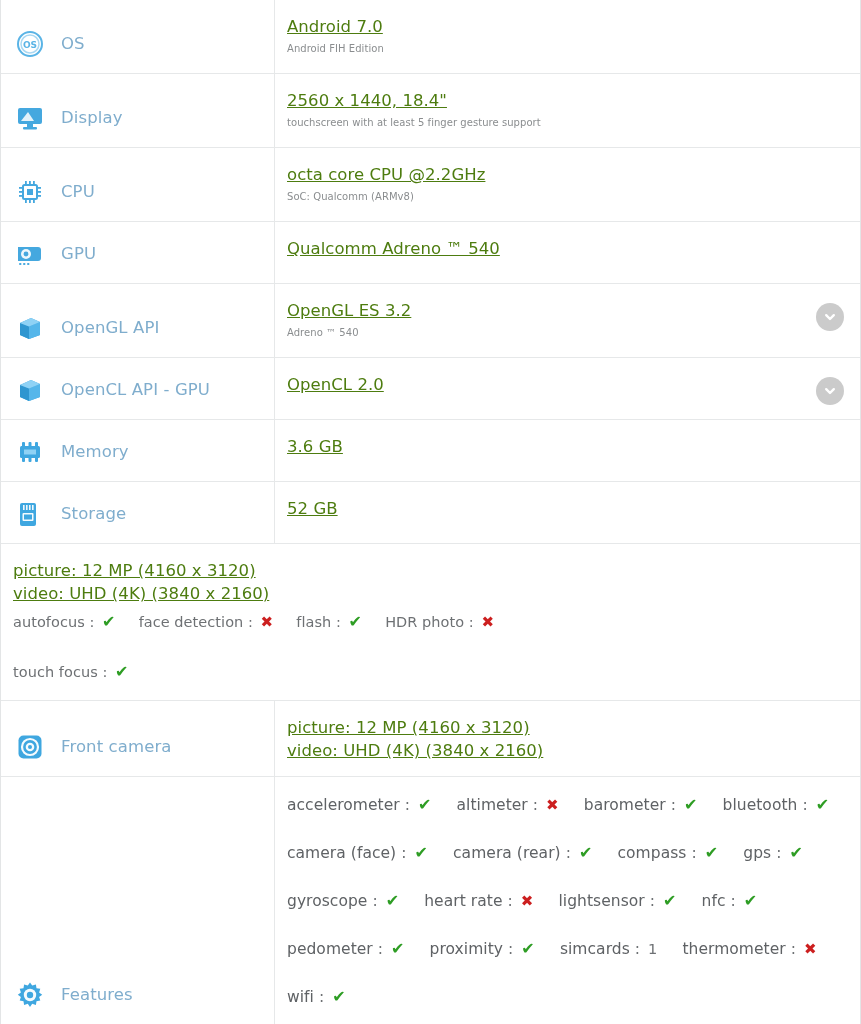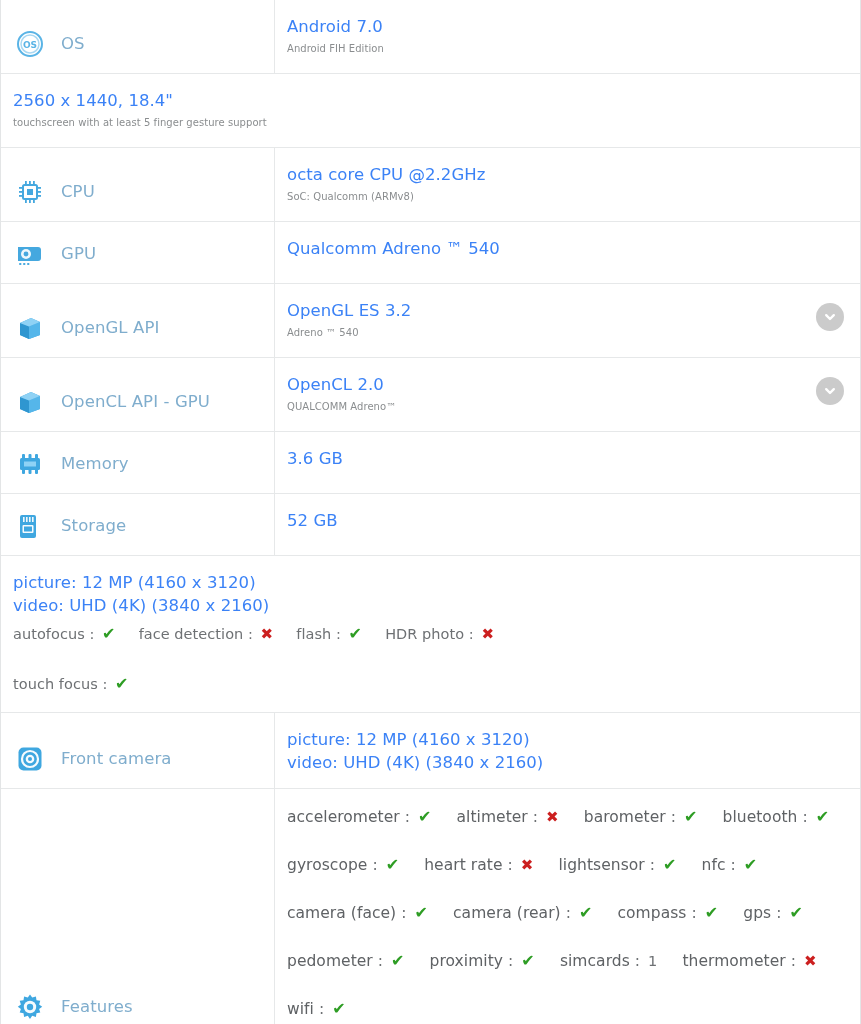--- a/index.html
+++ b/index.html
@@ -52,24 +52,25 @@
   }
 
   
   .value-cell {
     flex: 1;
     padding: 15px 14px 14px 12px;
     position: relative;
     min-width: 0;
   }
   .v-main {
-    color: #3b82f6;
+    color: #4d7c0f;
     font-size: 16.5px;
     line-height: 23px;
     letter-spacing: 0.05px;
+    text-decoration: underline;
   }
   .v-sub {
     color: #8a8d8f;
     font-size: 10px;
     line-height: 21px;
     letter-spacing: 0.05px;
   }
 
   
   .expand-btn {
@@ -145,20 +146,31 @@
       </span>
       <span class="label-text">OS</span>
     </div>
     <div class="value-cell">
       <div class="v-main">Android 7.0</div>
       <div class="v-sub">Android FIH Edition</div>
     </div>
   </div>
 
   <div class="spec-row">
+    <div class="label-cell">
+      <span class="label-icon">
+        <svg viewBox="0 0 30 30">
+            <rect x="3" y="5" width="24" height="16" rx="2" fill="#45a8df"></rect>
+            <path d="M6 18 L13 9 L19 18 Z" fill="#ffffff" opacity="0.85"></path>
+            <rect x="12" y="21" width="6" height="3" fill="#45a8df"></rect>
+            <rect x="8" y="24" width="14" height="2.4" rx="1" fill="#45a8df"></rect>
+          </svg>
+      </span>
+      <span class="label-text">Display</span>
+    </div>
     <div class="value-cell">
       <div class="v-main">2560 x 1440, 18.4"</div>
       <div class="v-sub">touchscreen with at least 5 finger gesture support</div>
     </div>
   </div>
 
   <div class="spec-row">
     <div class="label-cell">
       <span class="label-icon">
         <svg viewBox="0 0 30 30">
@@ -239,21 +251,20 @@
           <path d="M5 10 L16 5 L25 9 L25 22 L14 26 L5 22 Z" fill="#3fa7e0"></path>
           <path d="M5 10 L14 13.5 L14 26 L5 22 Z" fill="#2f96d0"></path>
           <path d="M14 13.5 L25 9 L25 22 L14 26 Z" fill="#55b6ea"></path>
           <path d="M5 10 L16 5 L25 9 L14 13.5 Z" fill="#8fd2f5"></path>
         </svg>
       </span>
       <span class="label-text">OpenCL API - GPU</span>
     </div>
     <div class="value-cell">
       <div class="v-main">OpenCL 2.0</div>
-      <div class="v-sub">QUALCOMM Adreno™</div>
       <span class="expand-btn">
         <svg width="14" height="14" viewBox="0 0 14 14">
             <path d="M3.2 5.2 L7 9 L10.8 5.2" fill="none" stroke="#ffffff" stroke-width="2.4" stroke-linecap="round" stroke-linejoin="round"></path>
           </svg>
       </span>
     </div>
   </div>
 
   <div class="spec-row">
     <div class="label-cell">
@@ -352,34 +363,34 @@
     <div class="value-cell features">
 
       <div class="flags-line">
         <span class="flag"><span class="fname">accelerometer</span> <span class="sep">:</span> <span class="mark-yes">✔</span></span>
         <span class="flag"><span class="fname">altimeter</span> <span class="sep">:</span> <span class="mark-no">✖</span></span>
         <span class="flag"><span class="fname">barometer</span> <span class="sep">:</span> <span class="mark-yes">✔</span></span>
         <span class="flag"><span class="fname">bluetooth</span> <span class="sep">:</span> <span class="mark-yes">✔</span></span>
       </div>
 
       <div class="flags-line">
+        <span class="flag"><span class="fname">camera (face)</span> <span class="sep">:</span> <span class="mark-yes">✔</span></span>
+        <span class="flag"><span class="fname">camera (rear)</span> <span class="sep">:</span> <span class="mark-yes">✔</span></span>
+        <span class="flag"><span class="fname">compass</span> <span class="sep">:</span> <span class="mark-yes">✔</span></span>
+        <span class="flag"><span class="fname">gps</span> <span class="sep">:</span> <span class="mark-yes">✔</span></span>
+      </div>
+
+      <div class="flags-line">
         <span class="flag"><span class="fname">gyroscope</span> <span class="sep">:</span> <span class="mark-yes">✔</span></span>
         <span class="flag"><span class="fname">heart rate</span> <span class="sep">:</span> <span class="mark-no">✖</span></span>
         <span class="flag"><span class="fname">lightsensor</span> <span class="sep">:</span> <span class="mark-yes">✔</span></span>
         <span class="flag"><span class="fname">nfc</span> <span class="sep">:</span> <span class="mark-yes">✔</span></span>
       </div>
 
       <div class="flags-line">
-        <span class="flag"><span class="fname">camera (face)</span> <span class="sep">:</span> <span class="mark-yes">✔</span></span>
-        <span class="flag"><span class="fname">camera (rear)</span> <span class="sep">:</span> <span class="mark-yes">✔</span></span>
-        <span class="flag"><span class="fname">compass</span> <span class="sep">:</span> <span class="mark-yes">✔</span></span>
-        <span class="flag"><span class="fname">gps</span> <span class="sep">:</span> <span class="mark-yes">✔</span></span>
-      </div>
-
-      <div class="flags-line">
         <span class="flag"><span class="fname">pedometer</span> <span class="sep">:</span> <span class="mark-yes">✔</span></span>
         <span class="flag"><span class="fname">proximity</span> <span class="sep">:</span> <span class="mark-yes">✔</span></span>
         <span class="flag"><span class="fname">simcards</span> <span class="sep">:</span> <span class="mark-num">1</span></span>
         <span class="flag"><span class="fname">thermometer</span> <span class="sep">:</span> <span class="mark-no">✖</span></span>
       </div>
 
       <div class="flags-line">
         <span class="flag"><span class="fname">wifi</span> <span class="sep">:</span> <span class="mark-yes">✔</span></span>
       </div>
 

